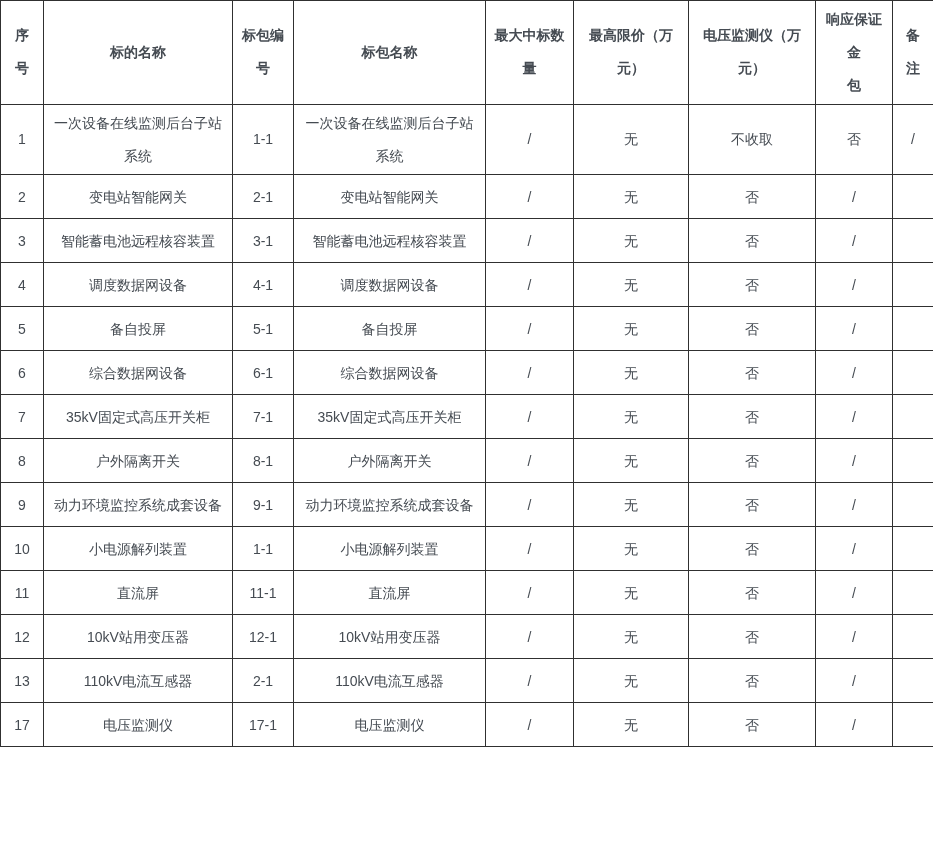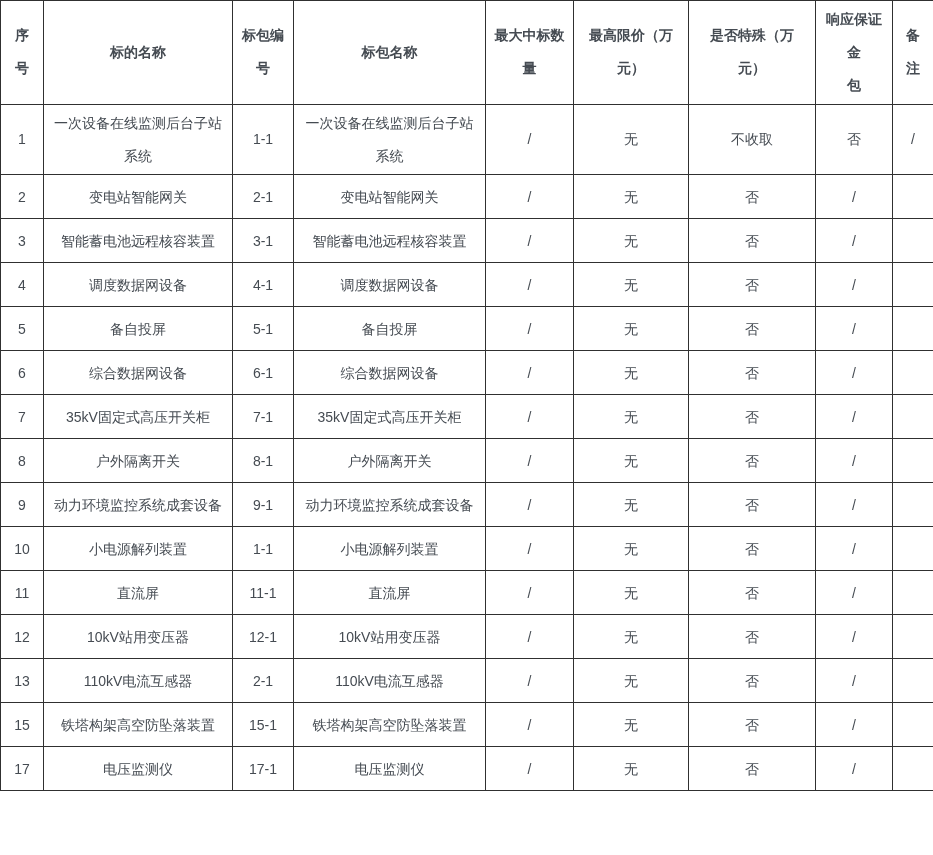--- a/index.html
+++ b/index.html
@@ -65,21 +65,21 @@
         <th>序
 号</th>
         <th>标的名称</th>
         <th>标包编
 号</th>
         <th>标包名称</th>
         <th>最大中标数
 量</th>
         <th>最高限价（万
 元）</th>
-        <th>是否特殊（万
+        <th>电压监测仪（万
 元）</th>
         <th>响应保证金
 包</th>
         <th>备
 注</th>
       </tr>
     </thead>
     <tbody>
         <tr class="row-tall">
           <td>1</td>
@@ -220,31 +220,20 @@
           <td>110kV电流互感器</td>
           <td>2-1</td>
           <td>110kV电流互感器</td>
           <td>/</td>
           <td>无</td>
           <td>否</td>
           <td>/</td>
           <td class="cell-empty"></td>
         </tr>
         <tr class="row-std">
-          <td>15</td>
-          <td>铁塔构架高空防坠落装置</td>
-          <td>15-1</td>
-          <td>铁塔构架高空防坠落装置</td>
-          <td>/</td>
-          <td>无</td>
-          <td>否</td>
-          <td>/</td>
-          <td class="cell-empty"></td>
-        </tr>
-        <tr class="row-std">
           <td>17</td>
           <td>电压监测仪</td>
           <td>17-1</td>
           <td>电压监测仪</td>
           <td>/</td>
           <td>无</td>
           <td>否</td>
           <td>/</td>
           <td class="cell-empty"></td>
         </tr>

